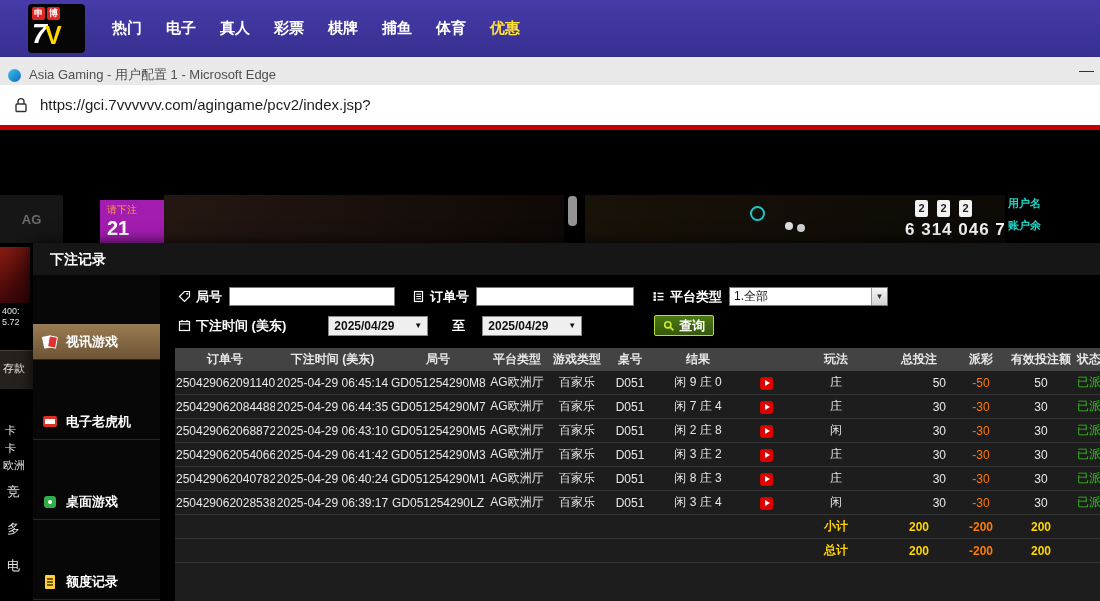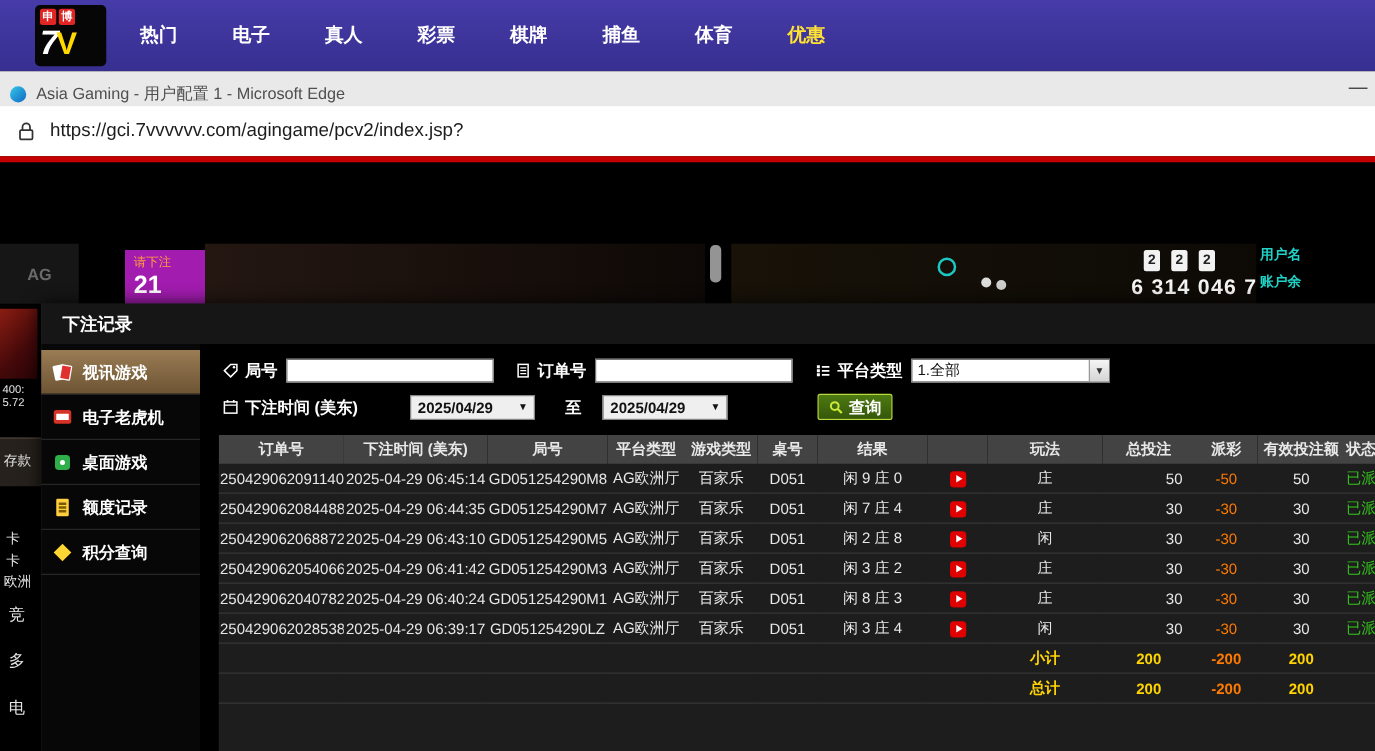--- a/index.html
+++ b/index.html
@@ -9,21 +9,21 @@
   .topnav{position:absolute;top:0;left:0;width:1100px;height:57px;
     background:linear-gradient(#463ba8,#372f90);}
   .logo{position:absolute;left:28px;top:4px;width:57px;height:49px;background:#060606;
     border-radius:4px;padding:3px 0 0 4px;box-sizing:border-box;cursor:pointer;}
   .logo-cn{display:flex;gap:2px;}
   .logo-cn span{width:13px;height:13px;background:#e02525;color:#fff;font-size:9px;line-height:13px;
     text-align:center;border-radius:2px;font-weight:bold;}
   .logo-7v{display:flex;align-items:flex-end;margin-top:0;}
   .l7{color:#fff;font-size:27px;font-weight:bold;font-style:italic;line-height:28px;}
   .lv{color:#ffd800;font-size:25px;font-weight:bold;line-height:26px;margin-left:-2px;}
-  .nav-items{position:absolute;left:112px;top:0;height:57px;display:flex;gap:44px;align-items:center;}
+  .nav-items{position:absolute;left:112px;top:0;height:57px;display:flex;gap:24px;align-items:center;}
   .nav-item{color:#fff;font-size:15px;font-weight:bold;cursor:pointer;white-space:nowrap;}
   .nav-item.promo{color:#ffe234;}
 
   
   .titlebar{position:absolute;top:57px;left:0;width:1100px;height:36px;background:#e9e9e9;
     display:flex;align-items:center;}
   .fav{width:13px;height:13px;margin-left:8px;border-radius:50%;
     background:linear-gradient(135deg,#35c7e8,#1268c3);}
   .title-text{margin-left:8px;font-size:13px;color:#4f4f4f;}
   .minimize{position:absolute;right:6px;top:4px;color:#333;font-size:15px;cursor:pointer;}
@@ -61,21 +61,21 @@
   .lfrag{position:absolute;color:#e6e6e6;white-space:nowrap;}
 
   
   .panel{position:absolute;left:33px;top:113px;width:1067px;height:358px;background:#3a3a3a;
     z-index:5;box-shadow:0 0 14px rgba(0,0,0,.85);}
   .panel-header{height:32px;background:#161616;color:#fff;font-size:14px;font-weight:bold;
     line-height:32px;padding-left:17px;}
   .panel-body{position:absolute;top:32px;left:0;right:0;bottom:0;display:flex;}
   .side-menu{width:127px;background:#070707;padding-top:5px;box-sizing:border-box;flex:0 0 127px;}
   .menu-item{height:35px;display:flex;align-items:center;padding-left:9px;gap:7px;color:#fff;
-    font-size:13px;font-weight:bold;border-bottom:1px solid #262626;cursor:pointer;}
+    font-size:13px;font-weight:bold;border-bottom:1px solid #262626;cursor:pointer;margin-top:44px;}
   .menu-item.active{background:linear-gradient(#9a7c54,#6d5434);}
   .main{flex:1;position:relative;background:#000000;overflow:hidden;}
 
   
   .icon{width:17px;height:16px;position:relative;flex:0 0 17px;}
   .icon-cards::before{content:"";position:absolute;left:1px;top:2px;width:9px;height:12px;background:#fff;
     border-radius:1px;transform:rotate(-12deg);}
   .icon-cards::after{content:"";position:absolute;left:6px;top:2px;width:9px;height:12px;background:#e03030;
     border:1px solid #fff;box-sizing:border-box;border-radius:1px;transform:rotate(10deg);}
   .icon-slot::before{content:"";position:absolute;left:1px;top:2px;width:14px;height:11px;background:#d63226;border-radius:2px;}

